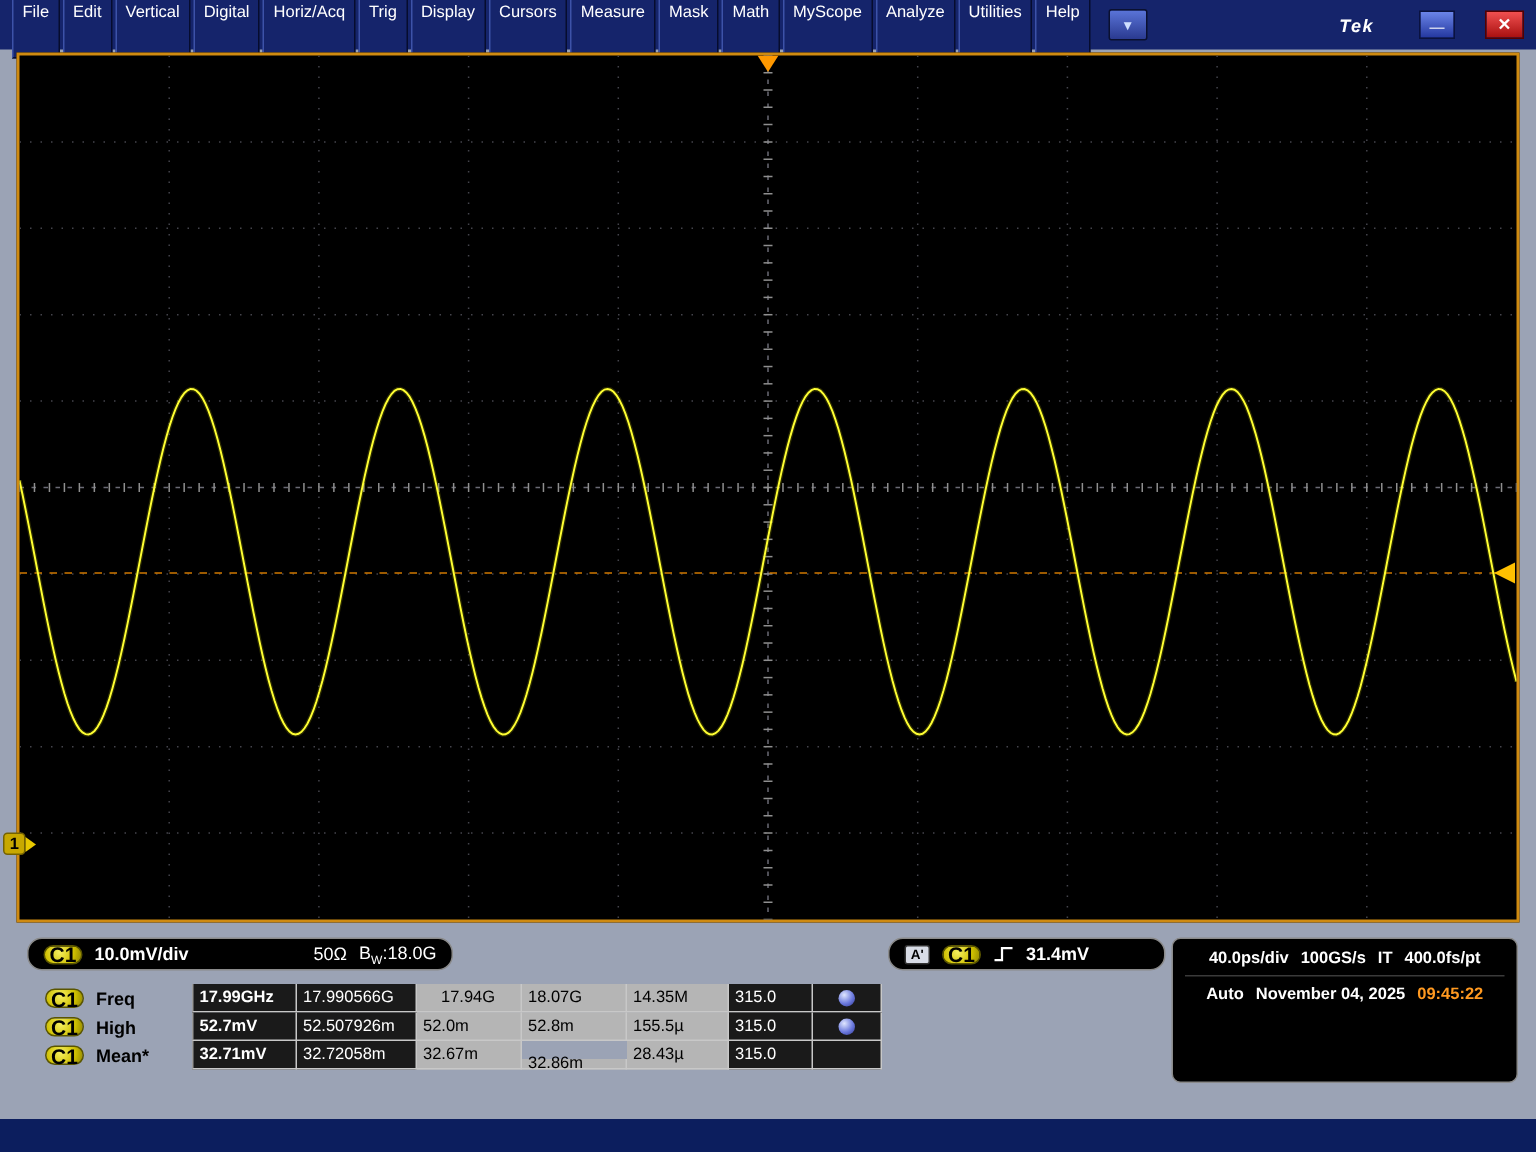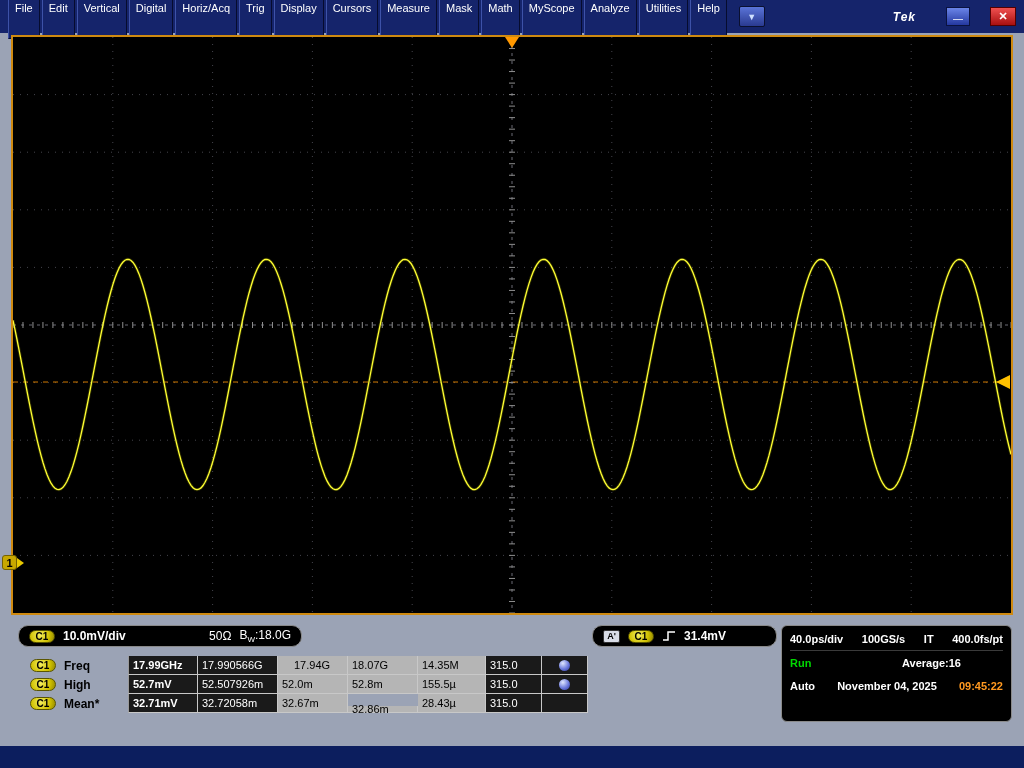--- a/index.html
+++ b/index.html
@@ -33,29 +33,29 @@
   
   .readout{position:absolute;height:22px;background:#000;border:1px solid #8a8a8a;border-radius:10px;
     display:flex;align-items:center;gap:8px;padding:0 10px;color:#fff;font-size:12px}
   .left-readout{left:18px;top:625px;width:284px}
   .trig-readout{left:592px;top:625px;width:185px}
   .bold{font-weight:bold}
   .push-right{margin-left:auto}
   sub{font-size:8px}
   .badge{background:radial-gradient(circle at 40% 35%,#f5ef60,#cfc000 60%,#8f8500);
     min-width:26px;height:13px;border-radius:7px;border:1px solid #5a5500;
-    color:#000;font-size:10px;font-weight:bold;display:inline-flex;align-items:center;justify-content:center}
+    color:#000;font-size:14px;font-weight:bold;display:inline-flex;align-items:center;justify-content:center}
   .a-badge{background:#d8dce6;border:1px solid #333;border-radius:2px;min-width:17px;height:13px;
     color:#000;font-size:9px;font-weight:bold;display:inline-flex;align-items:center;justify-content:center}
   .slope-icon{display:inline-block}
 
   .horiz-box{position:absolute;left:781px;top:625px;width:231px;height:97px;background:#000;
     border:1px solid #8a8a8a;border-radius:6px;display:flex;flex-direction:column;padding:2px 8px;color:#fff}
   .hrow{display:flex;align-items:center;height:23px;font-size:11px;font-weight:bold;gap:8px}
-  .hrow.spread{justify-content:space-between}
+  .hrow.spread{justify-content:center}
   .run-state{color:#00d800;width:62px}
   .avg{flex:1;text-align:center}
   .time-orange{color:#ff9920}
   .hrow1{border-bottom:1px solid #3a3a3a}
 
   
   .meas-table{position:absolute;left:18px;top:656px;width:572px}
   .meas-header{margin-left:110px;display:flex;background:#1a1a1a;border:1px solid #999;border-bottom:none;height:20px}
   .hcell{color:#fff;font-size:11px;font-weight:bold;display:flex;align-items:center;justify-content:center}
   .mrow{display:flex;height:19px}
@@ -309,24 +309,20 @@
     <span class="bold">31.4mV</span>
   </div>
 
   <div class="horiz-box">
     <div class="hrow spread hrow1">
       <span>40.0ps/div</span>
       <span>100GS/s</span>
       <span>IT</span>
       <span>400.0fs/pt</span>
     </div>
-    <div class="hrow">
-      <span class="run-state">Run</span>
-      <span class="avg">Average:16</span>
-    </div>
     <div class="hrow spread">
       <span>Auto</span>
       <span>November 04, 2025</span>
       <span class="time-orange">09:45:22</span>
     </div>
   </div>
 
   <div class="meas-table">
     <div id="meas-rows">
         <div class="mrow">

